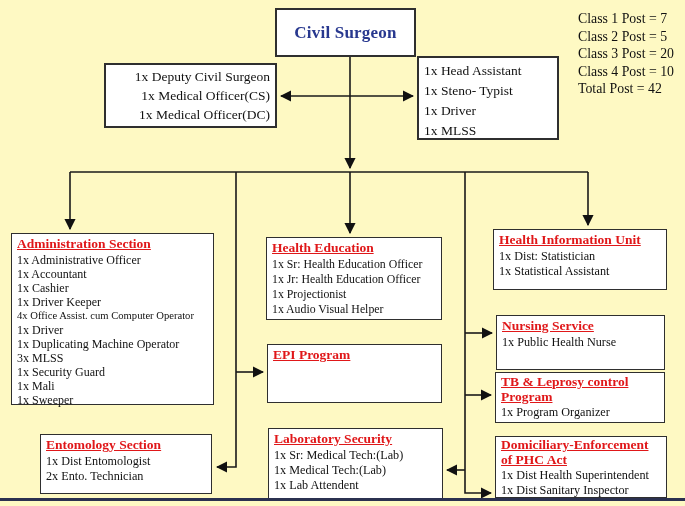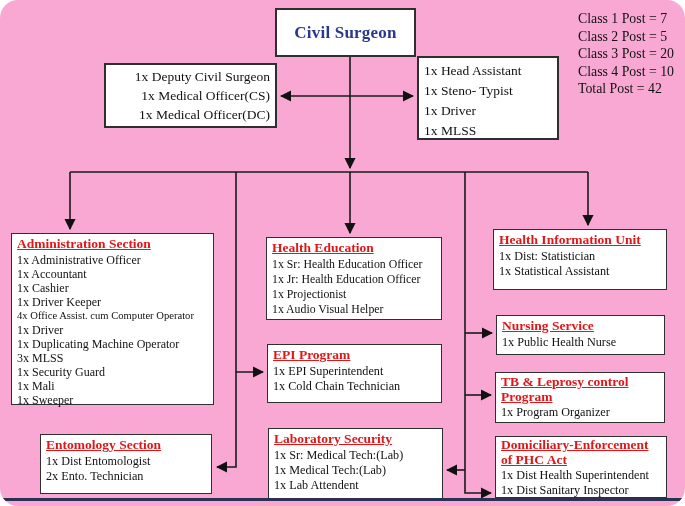--- a/index.html
+++ b/index.html
@@ -1,18 +1,18 @@
 <!DOCTYPE html>
 <html><head>
 <meta charset="utf-8">
 <style>
   html,body{margin:0;padding:0;background:#fff;}
   #canvas{
-    position:relative;width:685px;height:506px;background:#f9a8d4;
-    font-family:"Liberation Serif", serif;color:#111;overflow:hidden;border-radius:18px;
+    position:relative;width:685px;height:506px;background:#fef9c3;
+    font-family:"Liberation Serif", serif;color:#111;overflow:hidden;
   }
   .box{
     position:absolute;background:#fff;border:1.5px solid #2f2f2f;
     box-sizing:border-box;padding:2px 5px;
   }
   .line{white-space:nowrap;}
   
   .box-root{
     left:275px;top:8px;width:141px;height:49px;border-width:2px;
     display:flex;align-items:center;justify-content:center;
@@ -35,21 +35,21 @@
   .box-administration{left:11px;top:233px;width:203px;height:172px;}
   .box-administration .sec-lines{font-size:12px;}
   .box-administration .sec-lines .line{line-height:14.1px;}
   .box-administration .sec-lines .line:nth-child(5){font-size:10.6px;}
   .box-health-education{left:266px;top:237px;width:176px;height:83px;}
   .box-health-education .sec-lines{font-size:11.8px;}
   .box-epi{left:267px;top:344px;width:175px;height:59px;}
   .box-laboratory{left:268px;top:428px;width:175px;height:72px;}
   .box-entomology{left:40px;top:434px;width:172px;height:60px;}
   .box-hiu{left:493px;top:229px;width:174px;height:61px;}
-  .box-nursing{left:496px;top:315px;width:169px;height:40px;}
+  .box-nursing{left:496px;top:315px;width:169px;height:55px;}
   .box-tb{left:495px;top:372px;width:170px;height:51px;padding-top:1px;}
   .box-tb .sec-title{line-height:15px;}
   .box-domiciliary{left:495px;top:436px;width:172px;height:62px;padding-top:1px;}
   .box-domiciliary .sec-title{line-height:14.5px;}
   .box-domiciliary .sec-lines .line{line-height:14.5px;}
   
   #connectors{position:absolute;left:0;top:0;pointer-events:none;}
   
   .bottom-rule{position:absolute;left:0;top:498px;width:685px;height:3px;background:#2b3150;}
 </style>
@@ -111,24 +111,20 @@
     <div class="sec-lines">
         <div class="line">1x Sr: Health Education Officer</div>
         <div class="line">1x Jr: Health Education Officer</div>
         <div class="line">1x Projectionist</div>
         <div class="line">1x Audio Visual Helper</div>
       </div>
   </div>
 
   <div class="box box-epi">
     <div class="sec-title">EPI Program</div>
-    <div class="sec-lines">
-        <div class="line">1x EPI Superintendent</div>
-        <div class="line">1x Cold Chain Technician</div>
-      </div>
   </div>
 
   <div class="box box-laboratory">
     <div class="sec-title">Laboratory Security</div>
     <div class="sec-lines">
         <div class="line">1x Sr: Medical Tech:(Lab)</div>
         <div class="line">1x Medical Tech:(Lab)</div>
         <div class="line">1x Lab Attendent</div>
       </div>
   </div>

